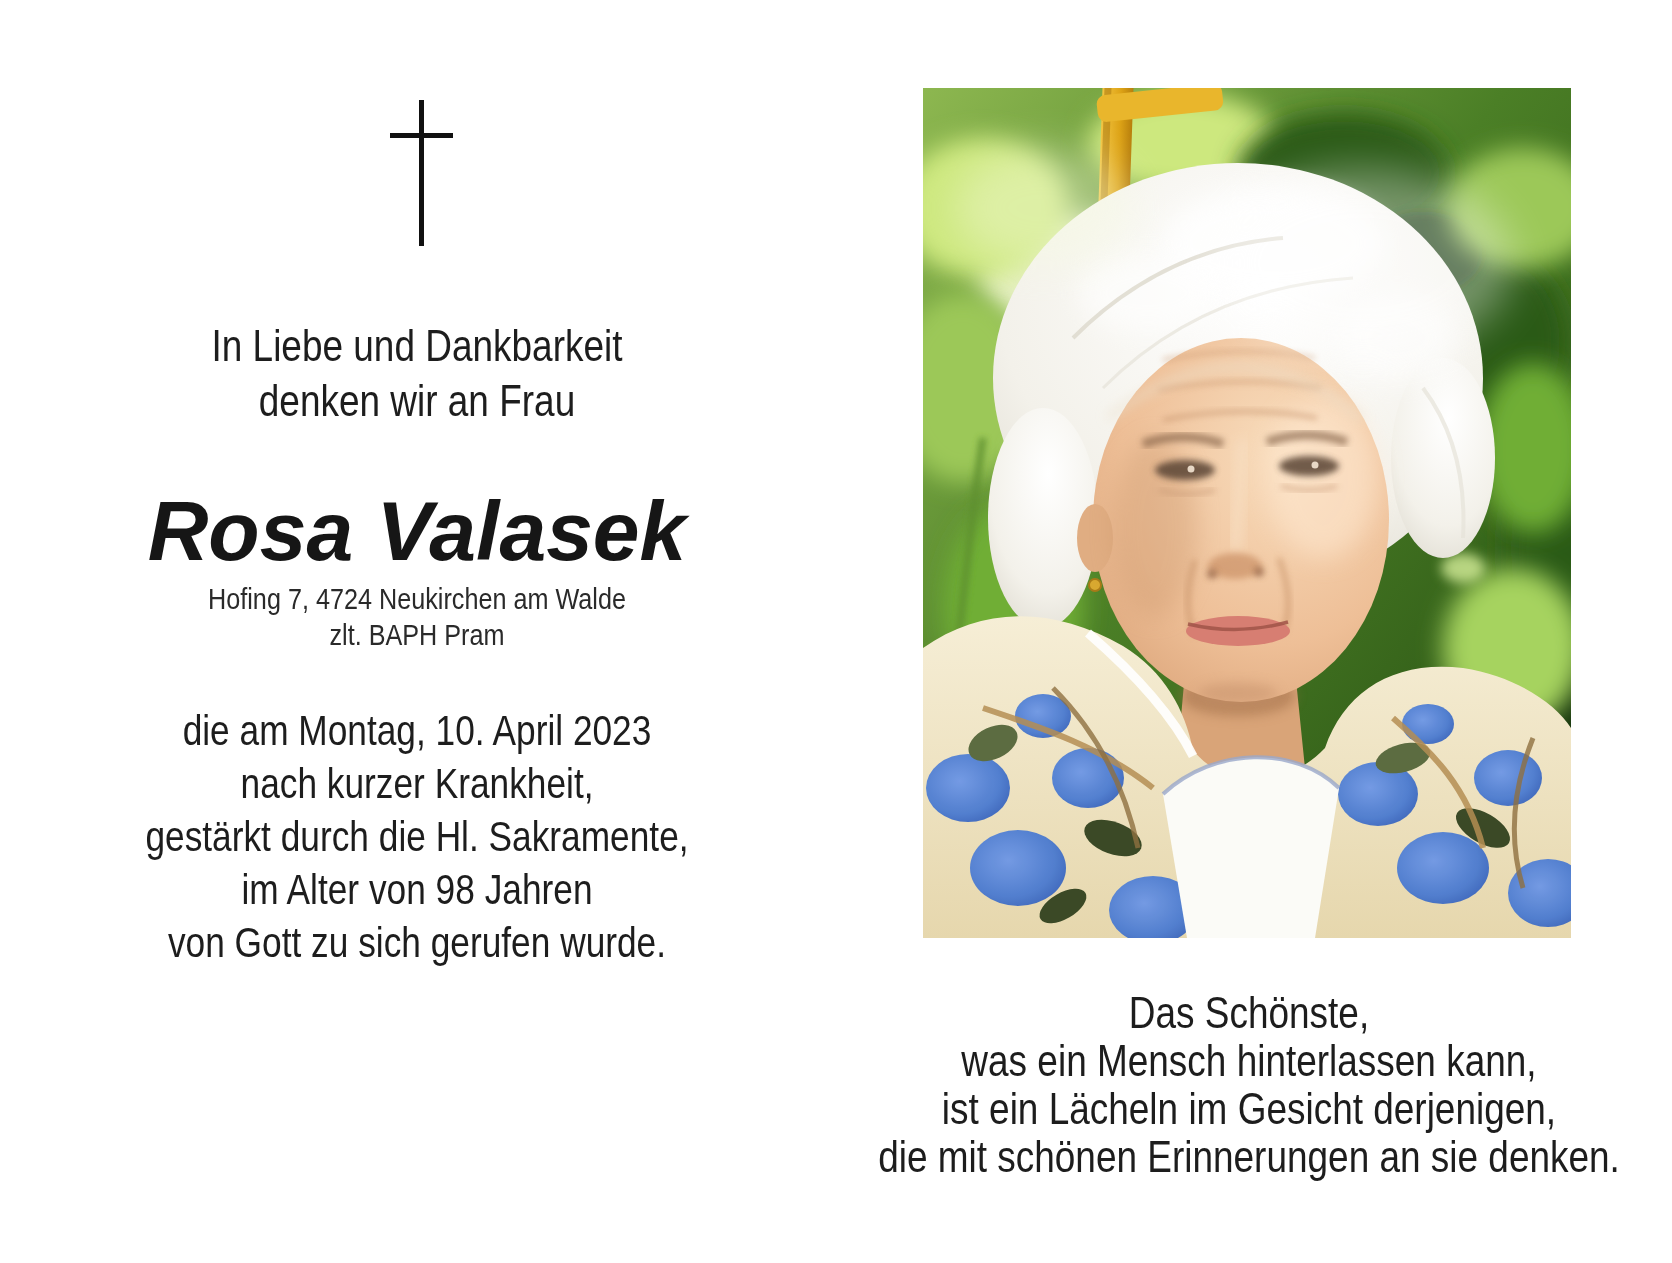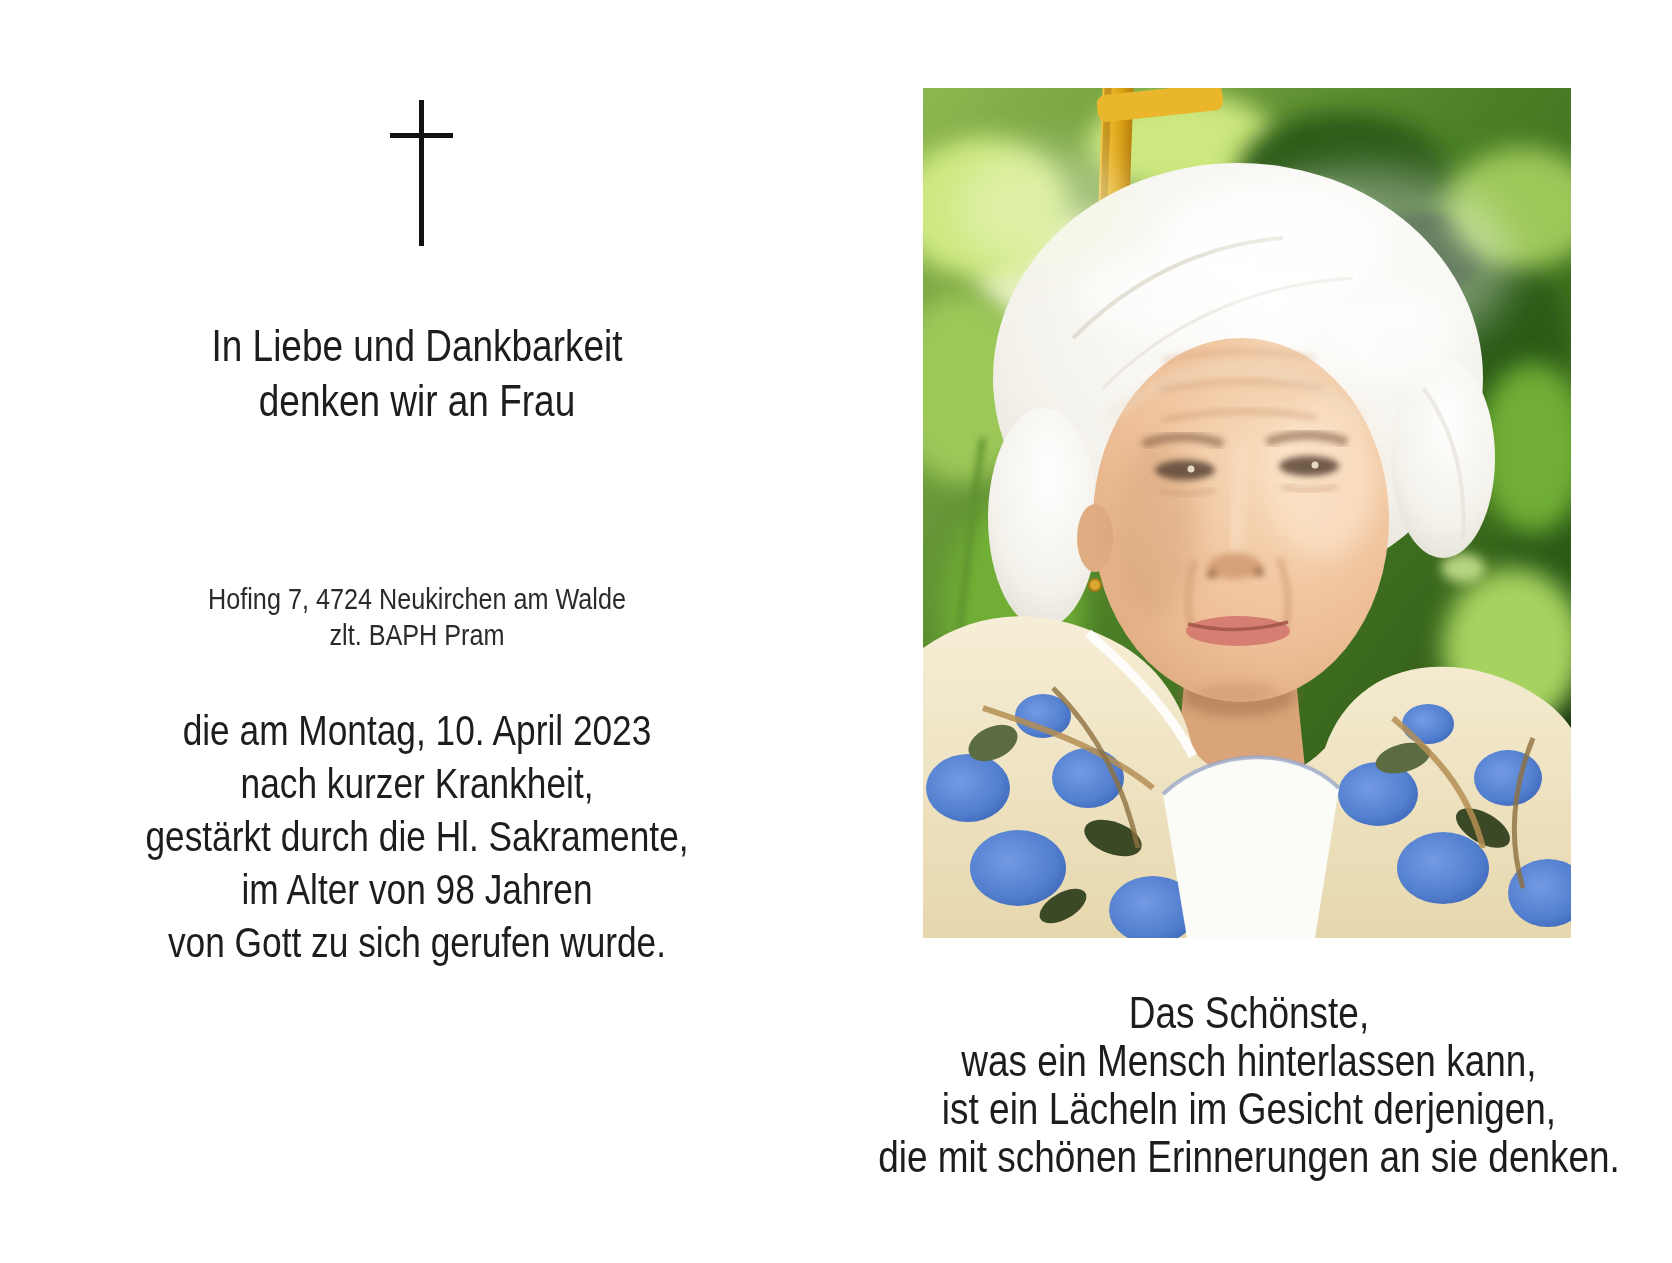--- a/index.html
+++ b/index.html
@@ -40,20 +40,21 @@
     <div class="v"></div>
     <div class="h"></div>
   </div>
 
   <div class="leftcol">
     <div class="tblock intro">
       <div>In Liebe und Dankbarkeit</div>
       <div>denken wir an Frau</div>
     </div>
 
+    <div class="name">Rosa Valasek</div>
 
     <div class="tblock address">
       <div>Hofing 7, 4724 Neukirchen am Walde</div>
       <div>zlt. BAPH Pram</div>
     </div>
 
     <div class="tblock obituary">
       <div>die am Montag, 10. April 2023</div>
       <div>nach kurzer Krankheit,</div>
       <div>gestärkt durch die Hl. Sakramente,</div>

